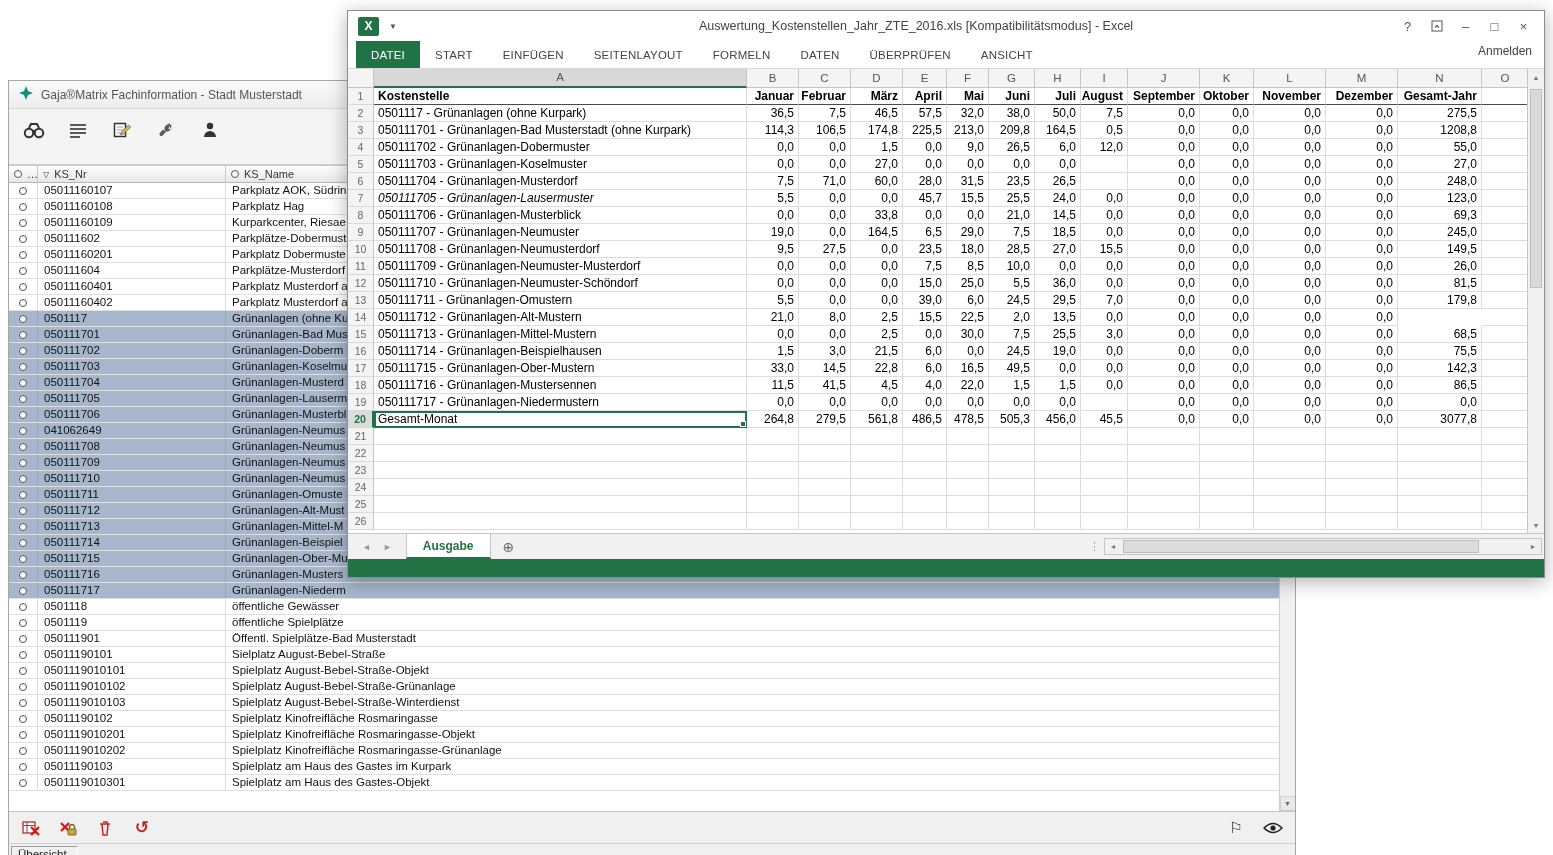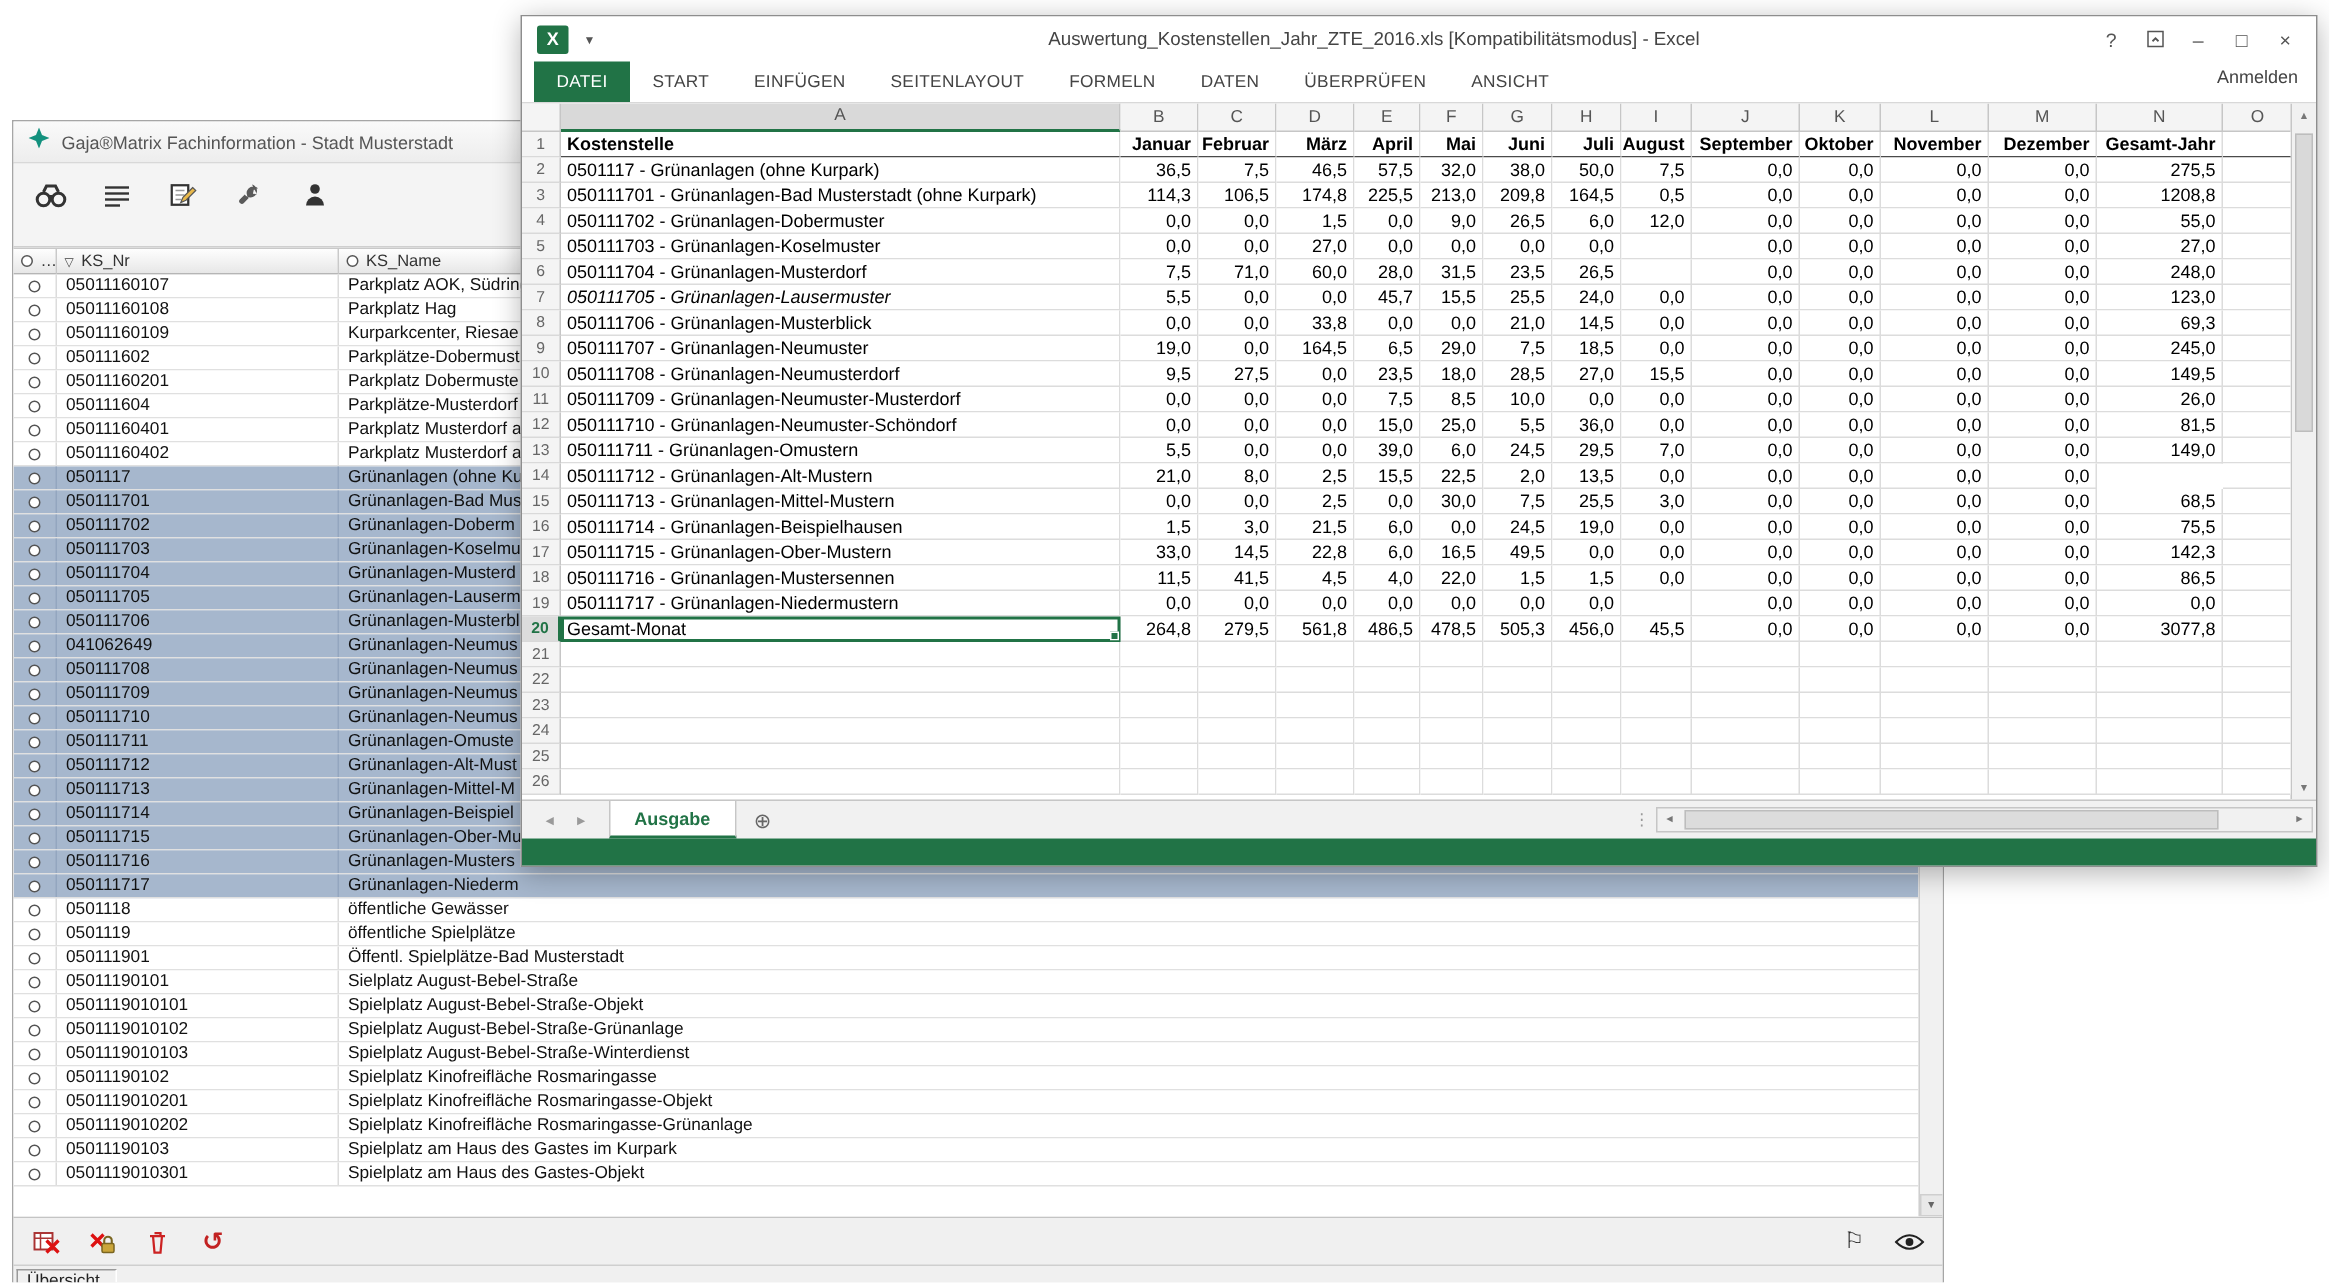--- a/index.html
+++ b/index.html
@@ -763,21 +763,21 @@
               <div class="xcell num" style="width: 52px;">0,0</div>
               <div class="xcell num" style="width: 44px;">39,0</div>
               <div class="xcell num" style="width: 42px;">6,0</div>
               <div class="xcell num" style="width: 46px;">24,5</div>
               <div class="xcell num" style="width: 46px;">29,5</div>
               <div class="xcell num" style="width: 47px;">7,0</div>
               <div class="xcell num" style="width: 72px;">0,0</div>
               <div class="xcell num" style="width: 54px;">0,0</div>
               <div class="xcell num" style="width: 72px;">0,0</div>
               <div class="xcell num" style="width: 72px;">0,0</div>
-              <div class="xcell num" style="width: 84px;">149,0</div>
+              <div class="xcell num" style="width: 84px;">179,8</div>
               <div class="xcell num" style="width: 47px;"></div>
             </div>
             <div class="xrow">
               <div class="xrowh">14</div>
               <div class="xcell ca" style="width: 373px;">050111712 - Grünanlagen-Alt-Mustern</div>
               <div class="xcell num" style="width: 52px;">21,0</div>
               <div class="xcell num" style="width: 52px;">8,0</div>
               <div class="xcell num" style="width: 52px;">2,5</div>
               <div class="xcell num" style="width: 44px;">15,5</div>
               <div class="xcell num" style="width: 42px;">22,5</div>

